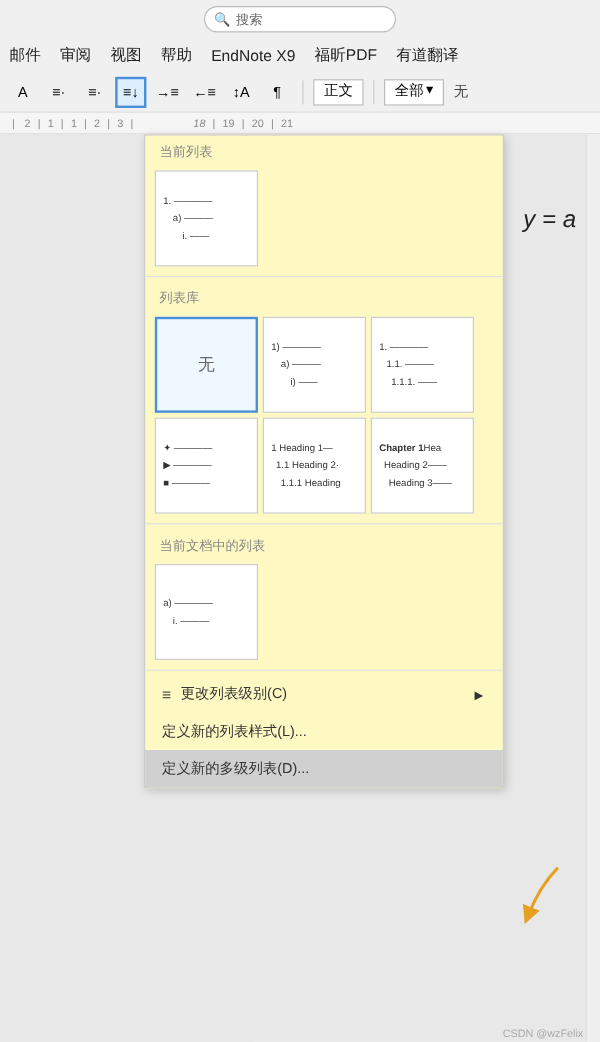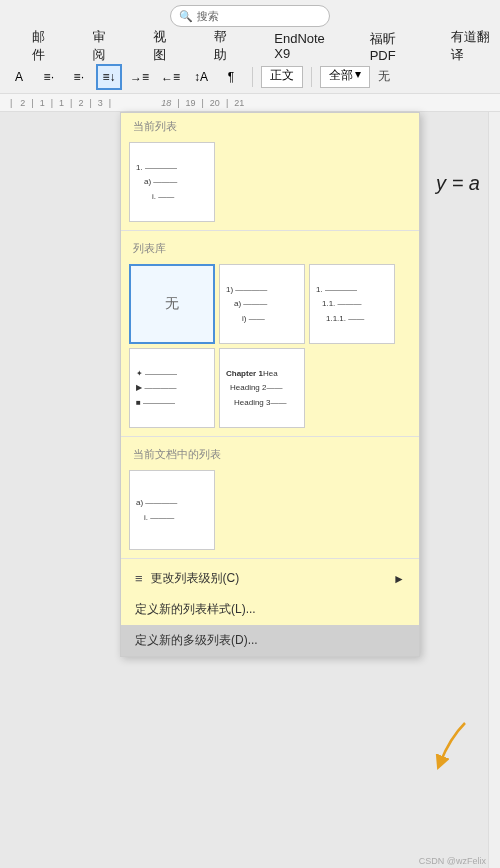--- a/index.html
+++ b/index.html
@@ -36,21 +36,21 @@
     
     .menu-bar {
       height: 28px;
       background: #f0f0f0;
       display: flex;
       align-items: center;
       padding: 0 8px;
       gap: 16px;
       font-size: 13px;
     }
-    .menu-bar span { cursor: pointer; color: #222; margin-left: 24px; }
+    .menu-bar span { cursor: pointer; color: #222; }
 
     
     .toolbar {
       height: 34px;
       background: #f0f0f0;
       display: flex;
       align-items: center;
       padding: 0 6px;
       gap: 4px;
       border-bottom: 1px solid #ddd;
@@ -334,20 +334,25 @@
         <span class="list-preview-text" style="padding-left:10px;">1.1.1. ——</span>
       </div>
 
       <div class="list-preview">
         <span class="list-preview-text">✦ ————</span>
         <span class="list-preview-text">▶ ————</span>
         <span class="list-preview-text">■ ————</span>
       </div>
 
 
+      <div class="list-preview">
+        <span class="list-preview-text">1 Heading 1—</span>
+        <span class="list-preview-text" style="padding-left:4px;">1.1 Heading 2·</span>
+        <span class="list-preview-text" style="padding-left:8px;">1.1.1 Heading</span>
+      </div>
 
 
       <div class="list-preview">
         <span class="list-preview-text"><span class="bold-text">Chapter 1</span>Hea</span>
         <span class="list-preview-text" style="padding-left:4px;">Heading 2——</span>
         <span class="list-preview-text" style="padding-left:8px;text-align:center;">Heading 3——</span>
       </div>
 
     </div>
 

